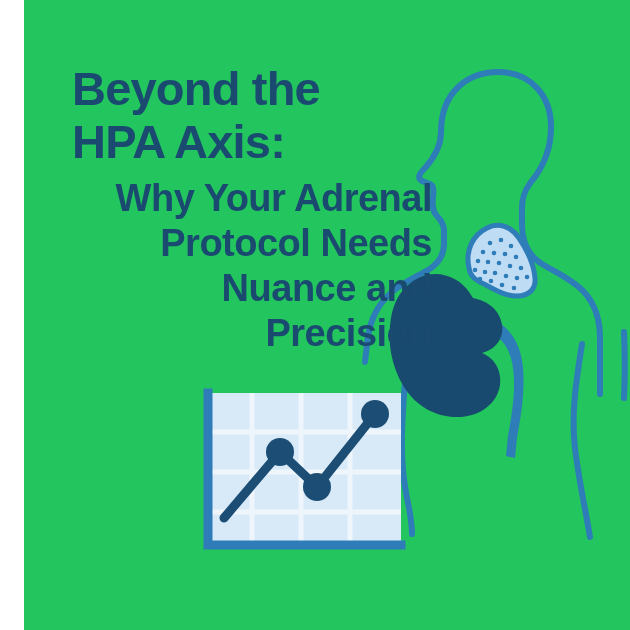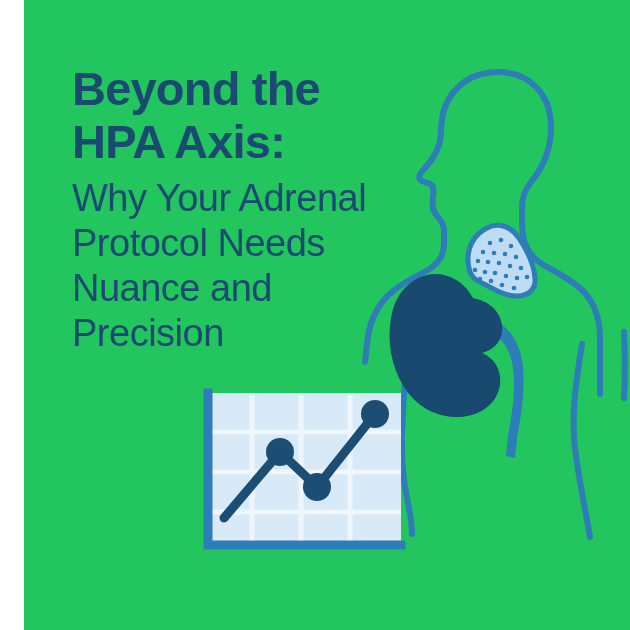--- a/index.html
+++ b/index.html
@@ -29,27 +29,28 @@
     font-weight: bold;
     font-size: 47px;
     line-height: 1.13;
     letter-spacing: -0.8px;
     color: #1a4a70;
     margin: 0;
     white-space: pre-line;
   }
   .subhead {
     font-family: "Liberation Sans", sans-serif;
-    font-weight: normal;
+    font-weight: bold;
     font-size: 38px;
     line-height: 1.18;
     letter-spacing: -0.5px;
     color: #1a4a70;
     margin: 8px 0 0 0;
     white-space: pre-line;
+    text-align: right;
   }
   
   .layer {
     position: absolute;
     left: 0;
     top: 0;
     width: 630px;
     height: 630px;
   }
   #body-layer   { z-index: 10; }

